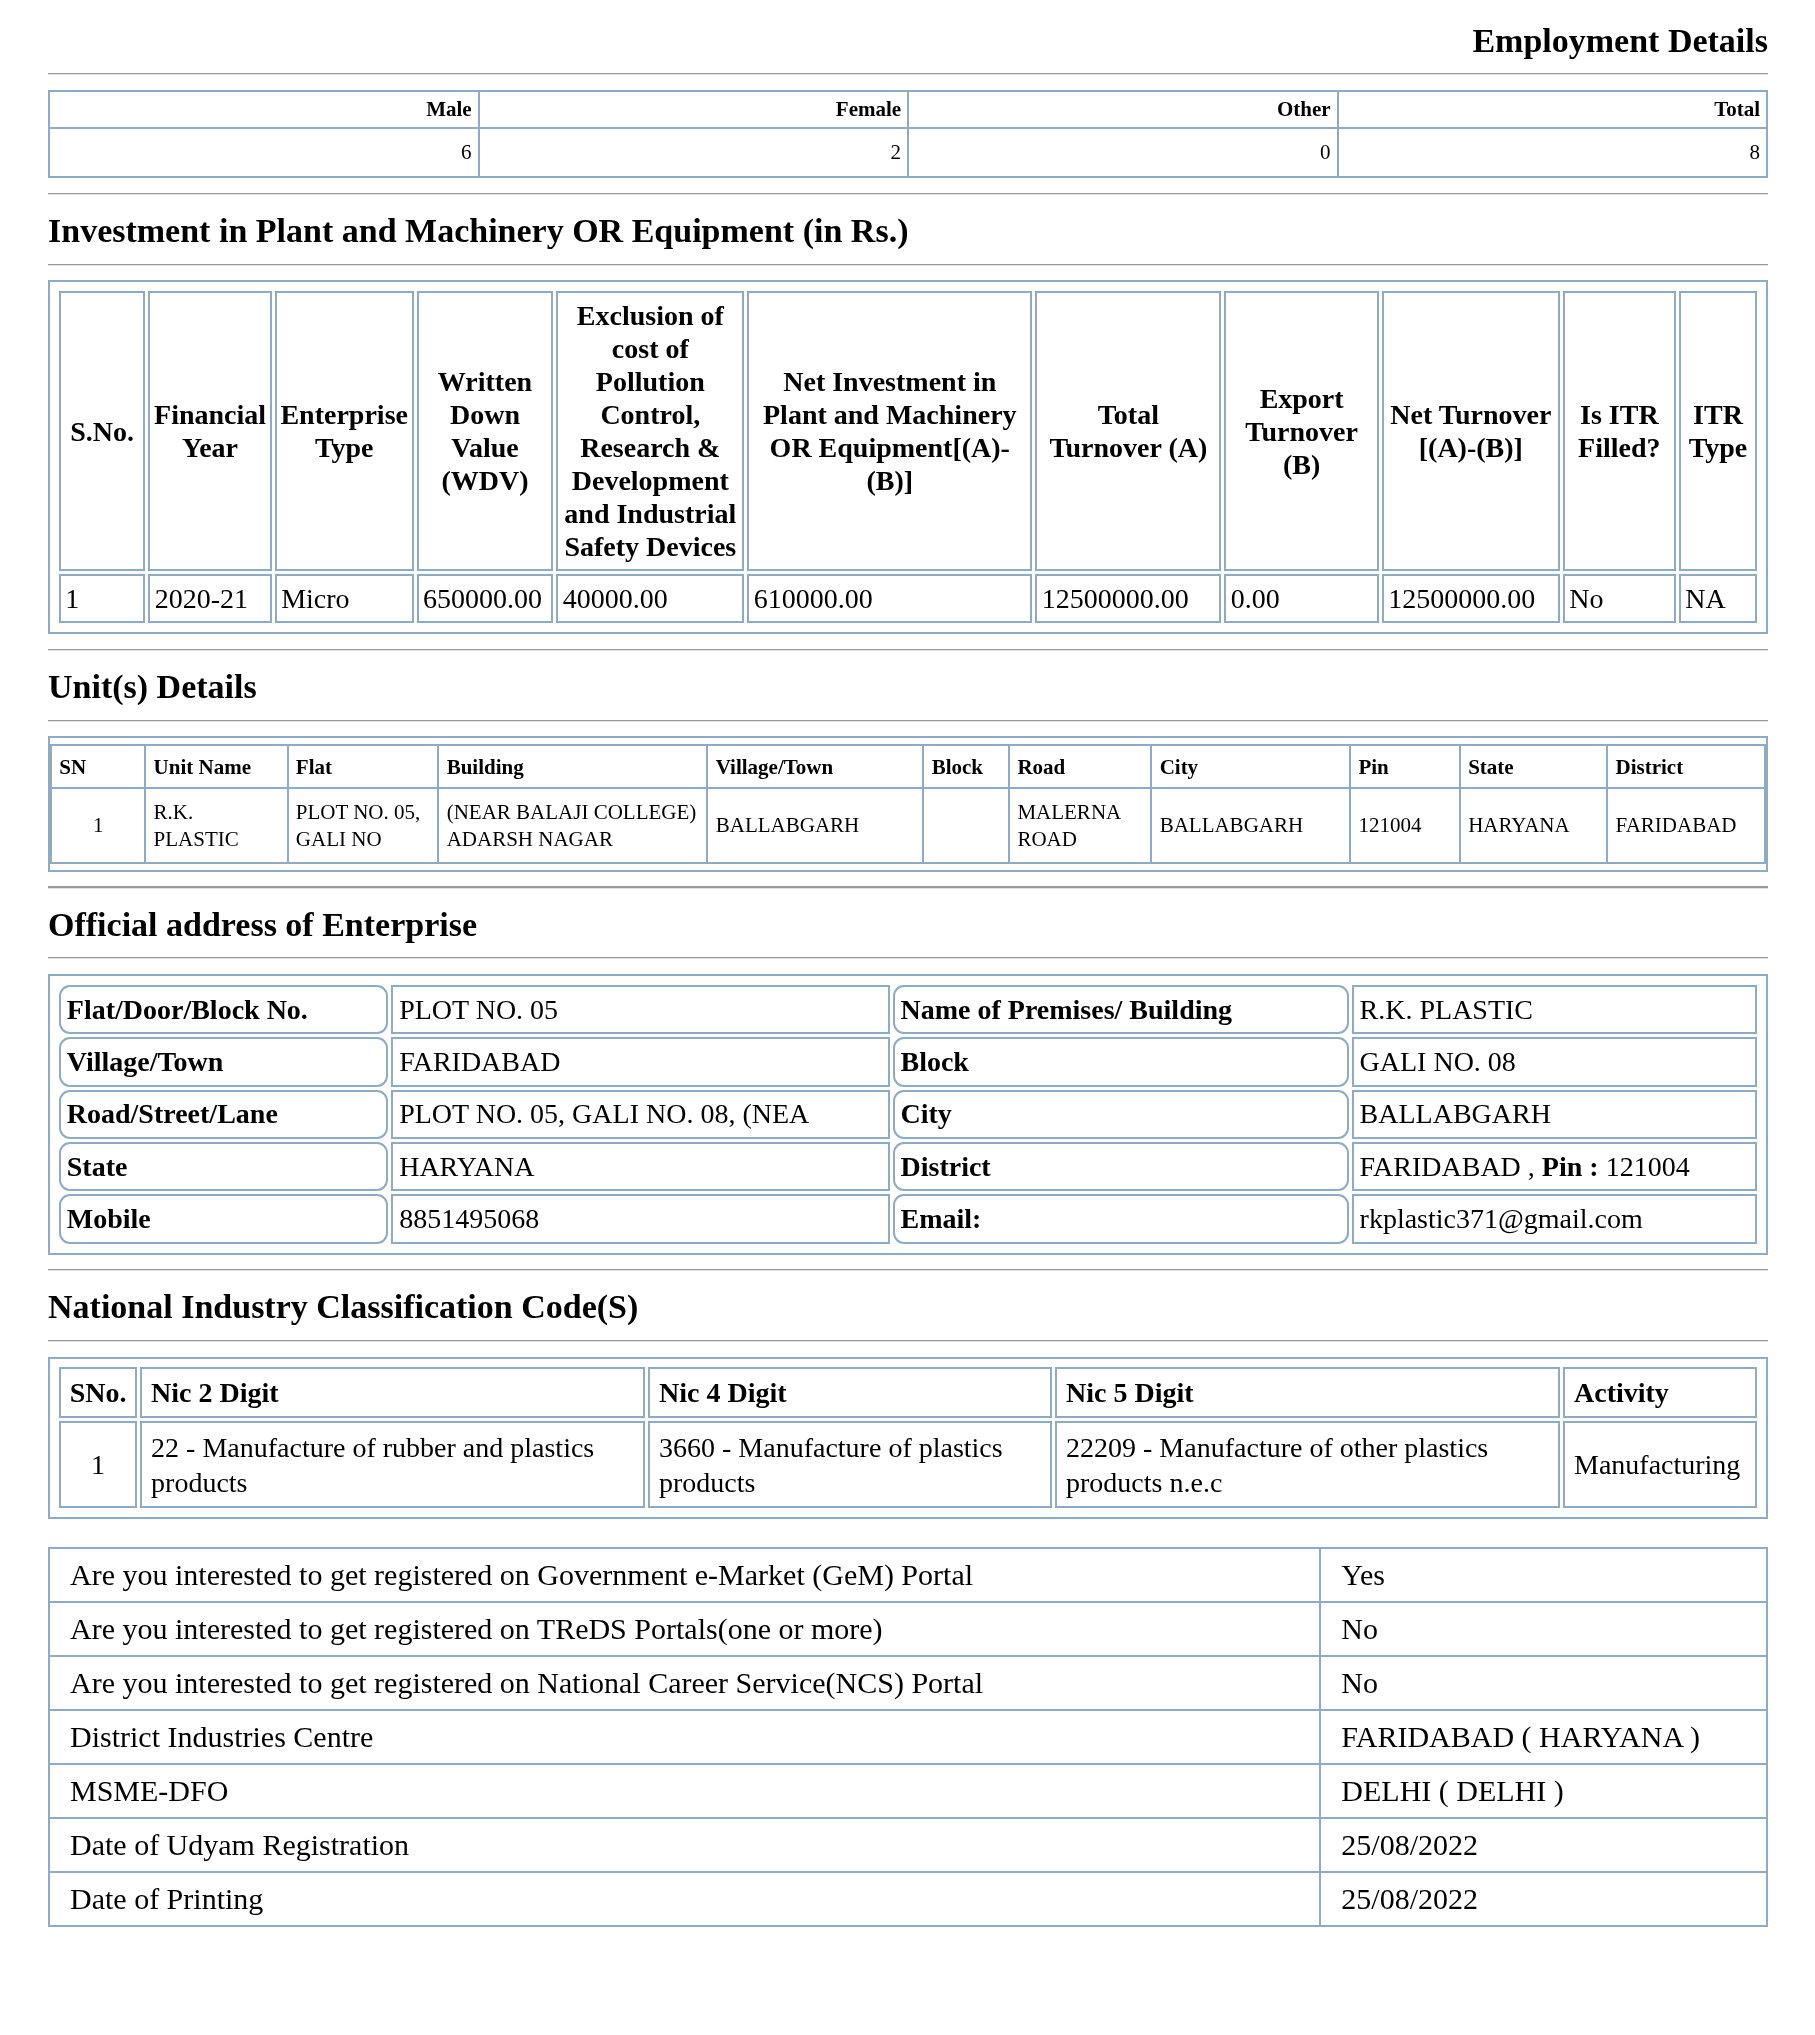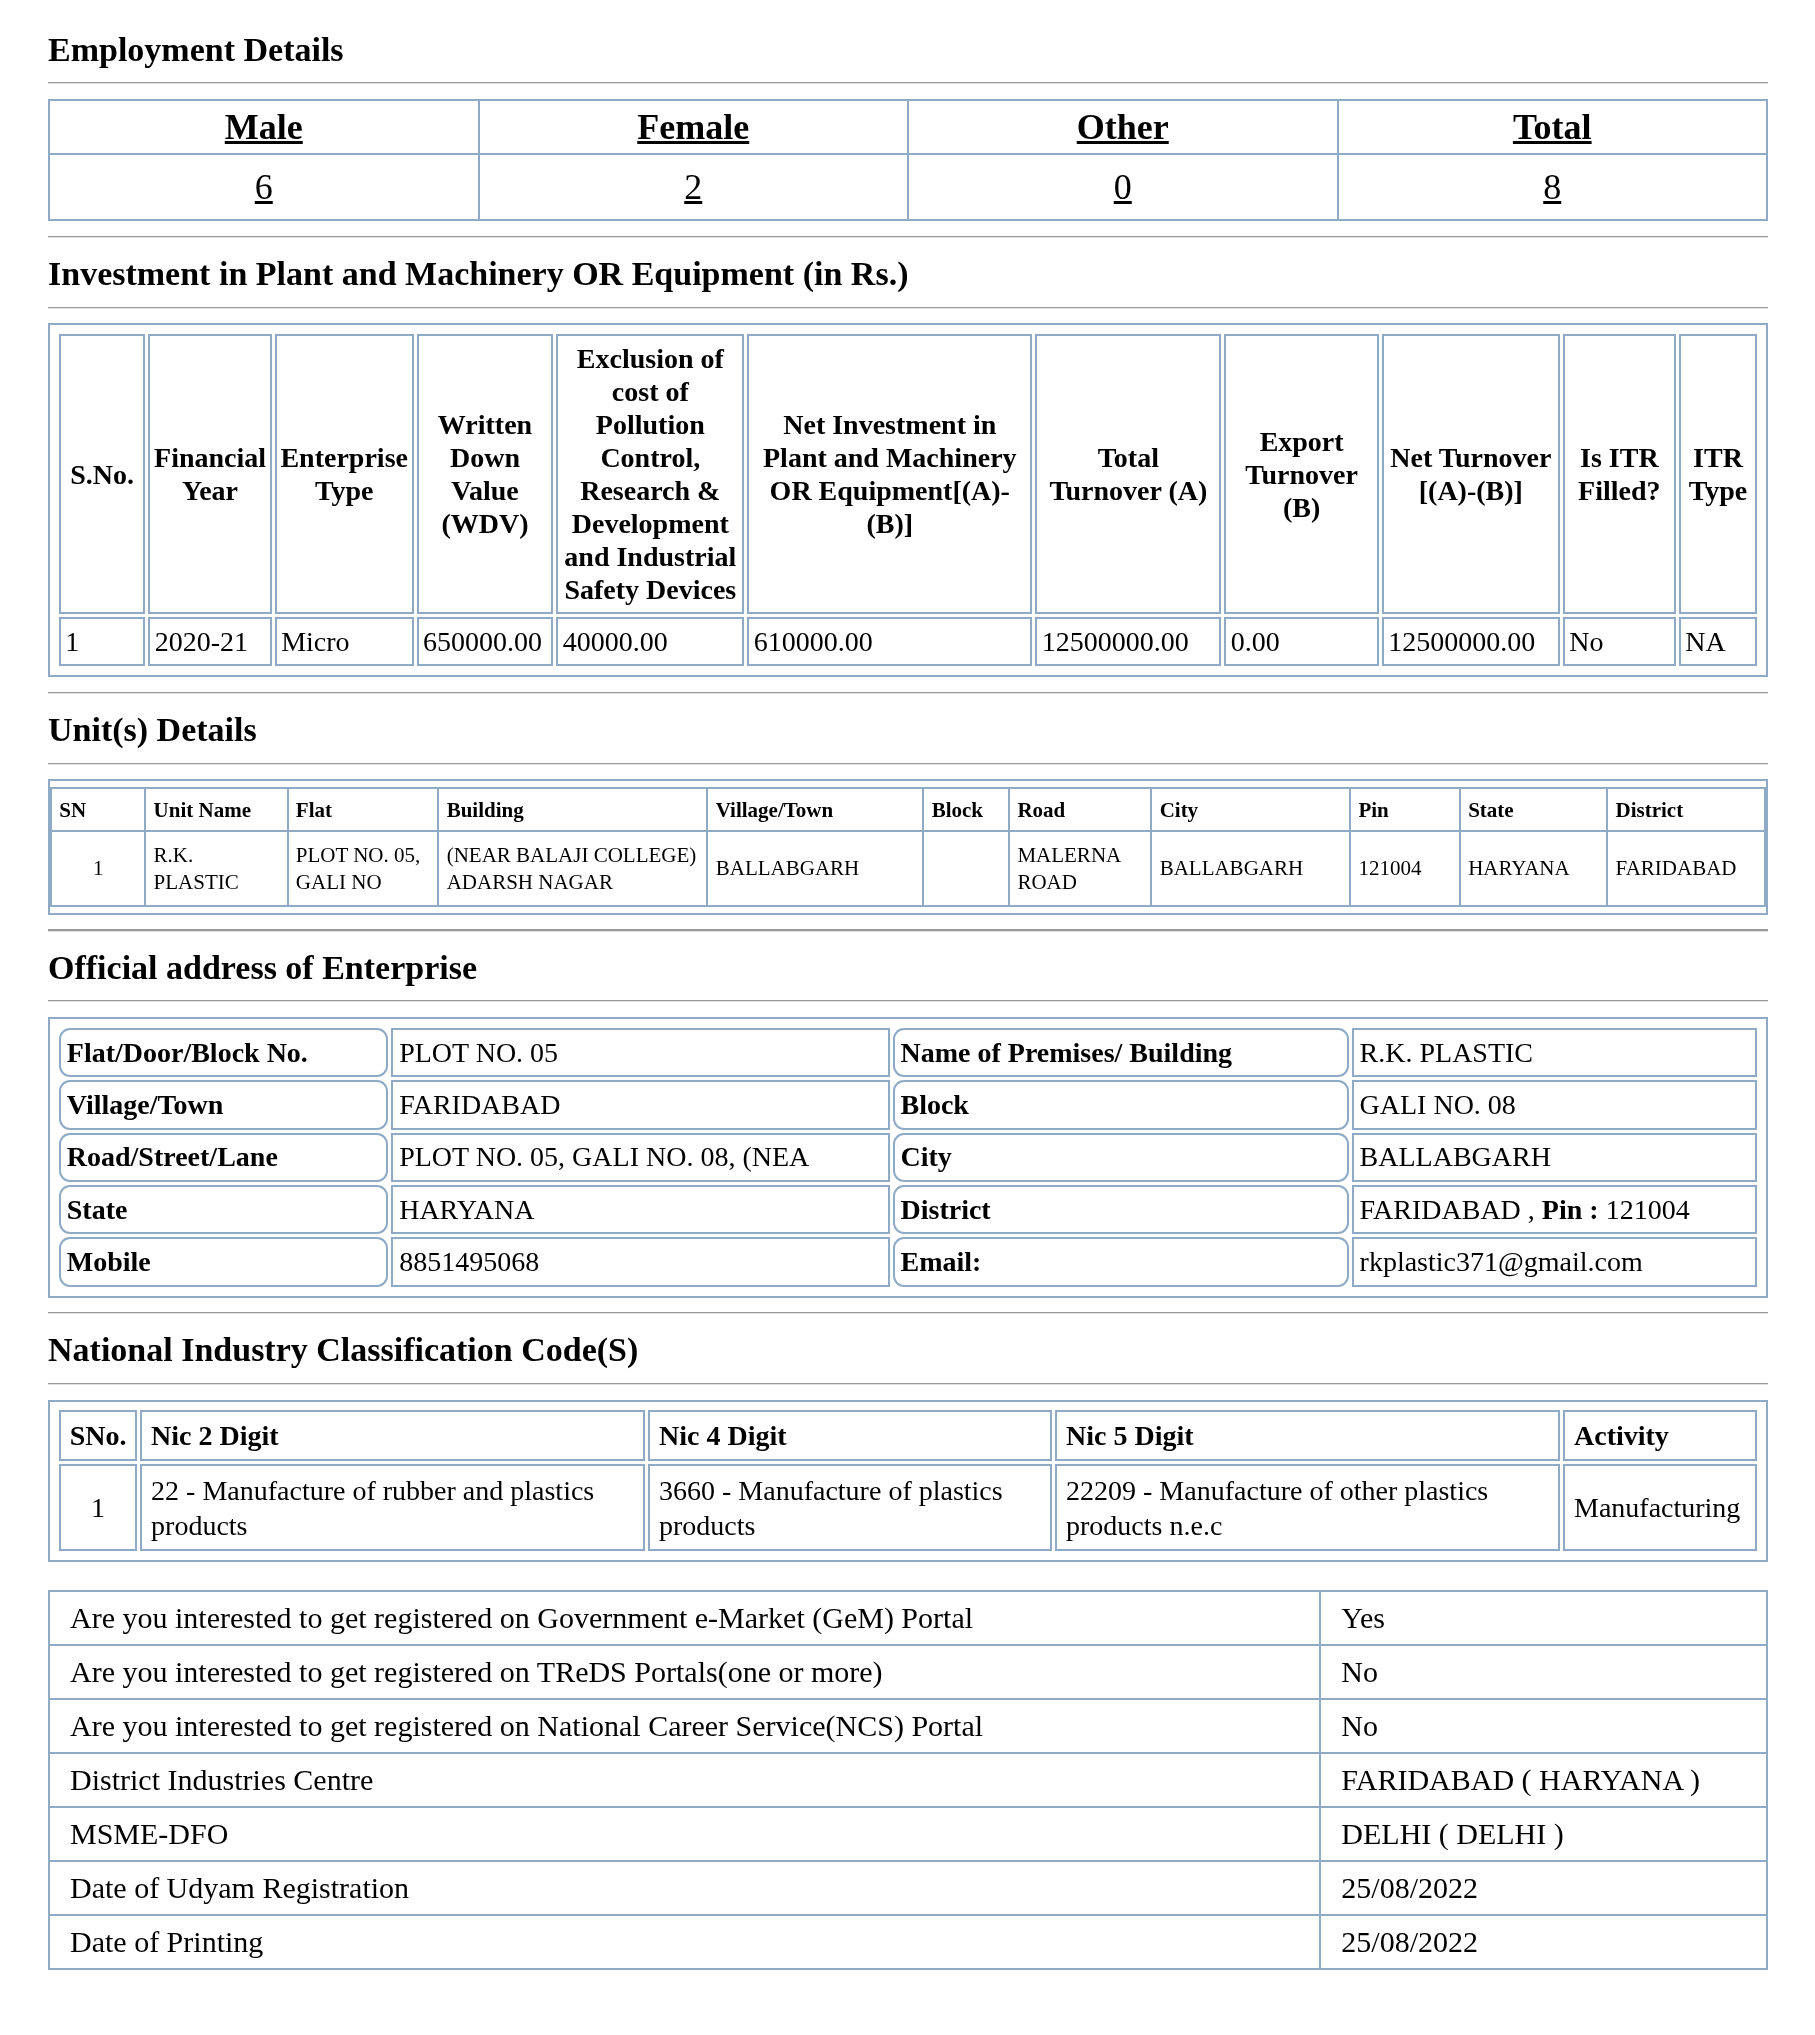--- a/index.html
+++ b/index.html
@@ -8,29 +8,29 @@
     width: 1816px; height: 2035px;
     margin: 0; padding: 8.8px 48px 0 48px;
     overflow: hidden;
     font-family: "Liberation Serif", "DejaVu Serif", serif;
     color: #000;
   }
   .section-title {
     font-size: 34px; font-weight: bold;
     margin: 16px 0 11.7px 0; line-height: 1.2;
   }
-  .section-title.first { margin-top: 21px; }
+  .section-title.first { margin-top: 12px; text-align: right; }
   .rule { height: 2.2px; background: #9a9a9a; border-bottom: 0.7px solid #e2e2e2; }
   .tbl-gap { margin: 14.6px 0; }
 
   
   table.flat { width: 100%; border-collapse: collapse; }
   table.flat td { border: 2.2px solid #8faac5; vertical-align: middle; }
 
-  .emp { font-size: 36px; text-align: center; text-decoration: underline; }
+  .emp { font-size: 21px; text-align: right; }
   .emp tr.hdr td { font-weight: bold; padding: 5.1px 5.9px; }
   .emp tr.val td { padding: 11px 5.9px; }
 
   
   .outerbox { border: 2.2px solid #8faac5; padding: 5.9px; }
   .outerbox.vpad-only { padding: 5.9px 0; }
 
   
   table.spaced { width: 100%; border-collapse: separate; border-spacing: 3.7px; font-size: 28px; }
   table.spaced td { border: 2.2px solid #8faac5; vertical-align: middle; padding: 5.9px; }

